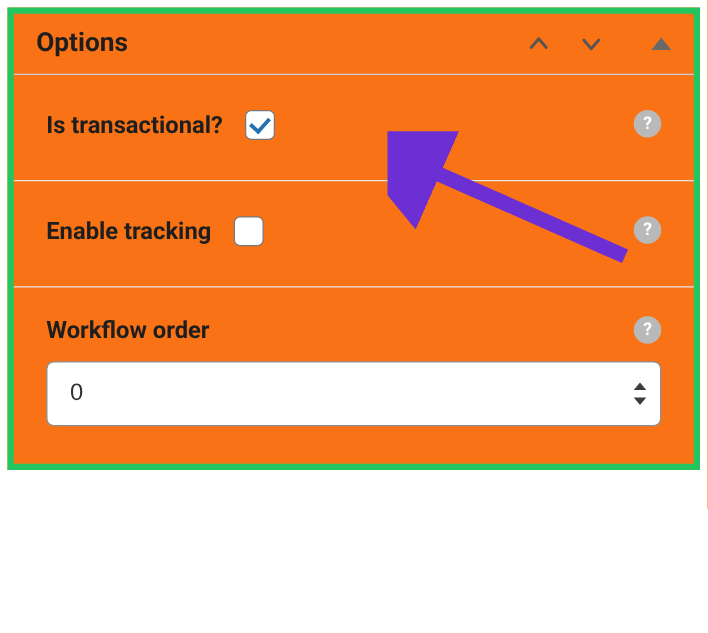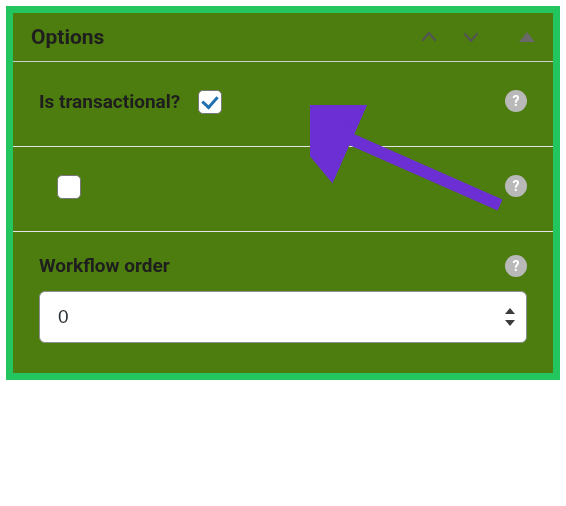--- a/index.html
+++ b/index.html
@@ -8,22 +8,22 @@
     padding: 0;
   }
   body {
     font-family: -apple-system, BlinkMacSystemFont, "Segoe UI", Roboto, sans-serif;
     background: #fff;
     width: 566px;
     height: 506px;
     position: relative;
   }
   .panel {
-    border: 7px solid #22c55e;
-    background: #4d7c0f;
+    border: 5px solid #22c55e;
+    background: #f97316;
     margin: 6px;
   }
   .panel-header {
     display: flex;
     align-items: center;
     padding: 12px 18px;
     border-bottom: 1px solid #ccd0d4;
   }
   .panel-title {
     font-size: 21px;
@@ -192,20 +192,21 @@
 
   <div class="option-row">
     <span class="option-label">Is transactional?</span>
     <span class="checkbox-wrap">
       <span class="checkbox checked"></span>
     </span>
     <span class="help-icon">?</span>
   </div>
 
   <div class="option-row">
+    <span class="option-label">Enable tracking</span>
     <span class="checkbox-wrap">
       <span class="checkbox"></span>
     </span>
     <span class="help-icon">?</span>
   </div>
 
   <div class="workflow-section">
     <div class="workflow-header">
       <span class="option-label">Workflow order</span>
       <span class="help-icon">?</span>

